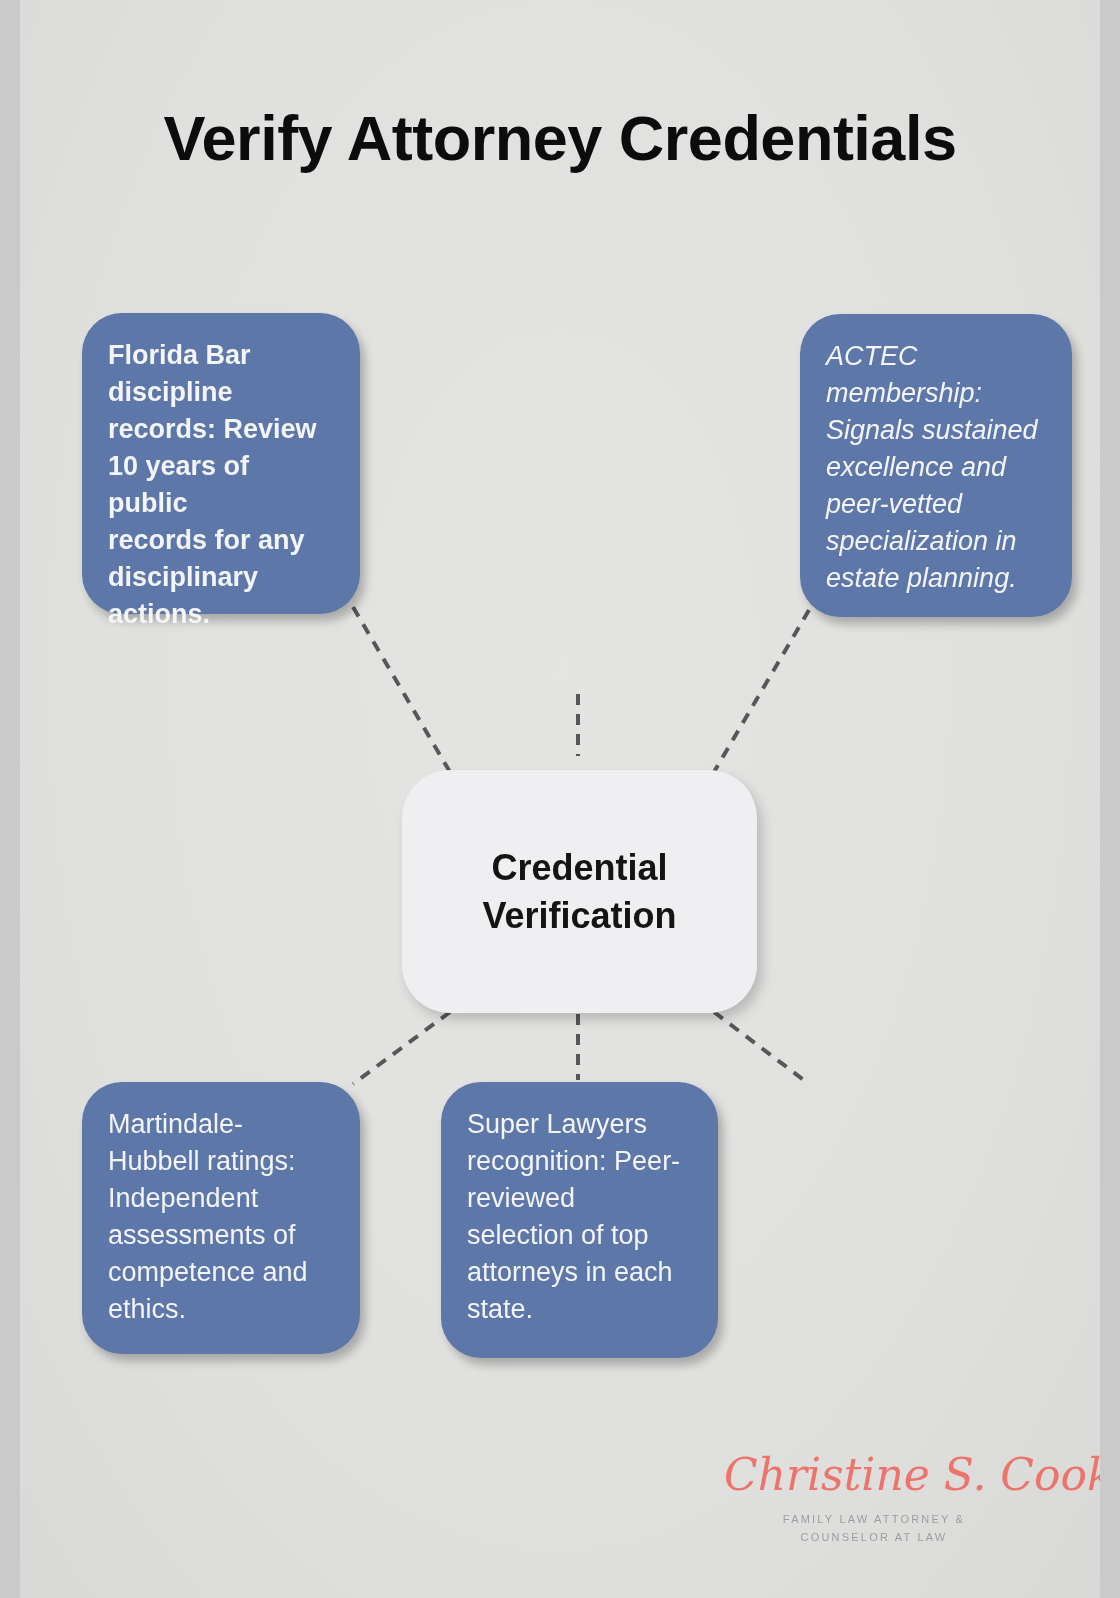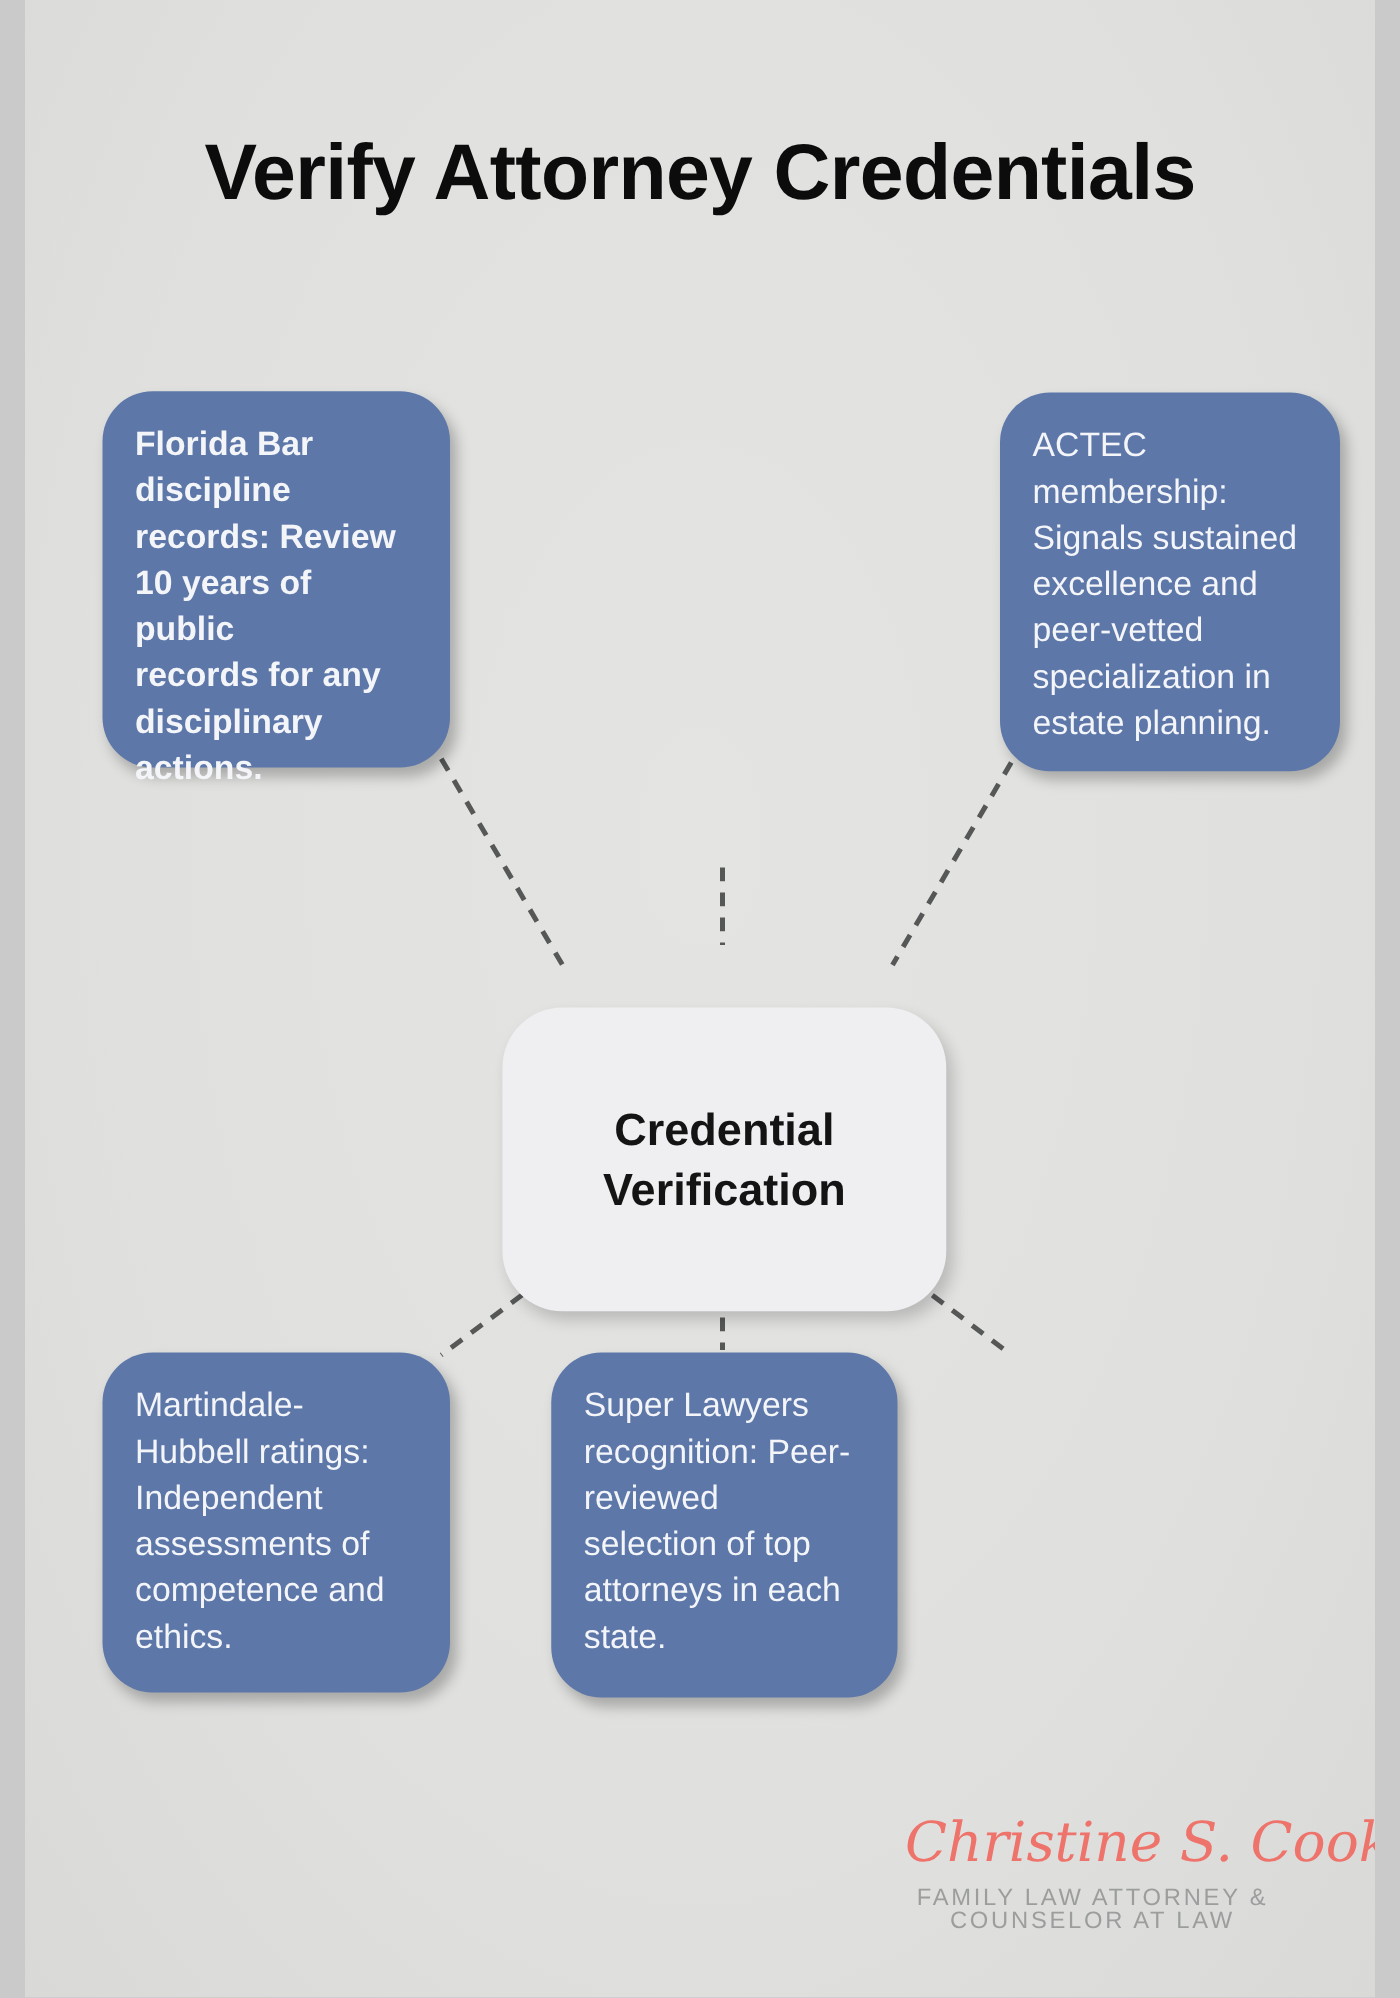--- a/index.html
+++ b/index.html
@@ -56,44 +56,43 @@
     left:382px;top:770px;width:355px;height:243px;
     background:var(--center-fill);
     border-radius:48px;
     box-shadow:5px 7px 12px rgba(0,0,0,0.18);
     display:flex;align-items:center;justify-content:center;
     text-align:center;
     color:var(--center-text);
     font-size:36px;line-height:48px;
     font-weight:700;
     white-space:pre-line;
-    margin-top:36px;
   }
   .node-1{left:62px;top:313px;width:278px;height:301px;font-weight:bold;}
   .node-2{left:421px;top:314px;width:277px;height:378px;}
-  .node-3{left:780px;top:314px;width:272px;height:303px;}
+  .node-3{left:780px;top:314px;width:272px;height:303px;font-style:italic;}
   .node-4{left:62px;top:1082px;width:278px;height:272px;}
   .node-5{left:421px;top:1082px;width:277px;height:276px;}
   .node-6{left:780px;top:1082px;width:272px;height:274px;}
   .logo{
     position:absolute;
     right:76px;top:1446px;width:300px;
     text-align:center;
   }
   .logo-script{
     font-family:"DejaVu Serif", serif;
     font-style:italic;
     font-size:44px;
     line-height:58px;
     color:var(--logo-script);
     white-space:nowrap;
   }
   .logo-tagline{
     margin-top:6px;
-    font-size:19px;
+    font-size:11px;
     line-height:18px;
     letter-spacing:2.2px;
     color:var(--logo-tagline);
     white-space:pre-line;
   }
 </style>
 </head>
 <body>
 
 <div class="canvas">

